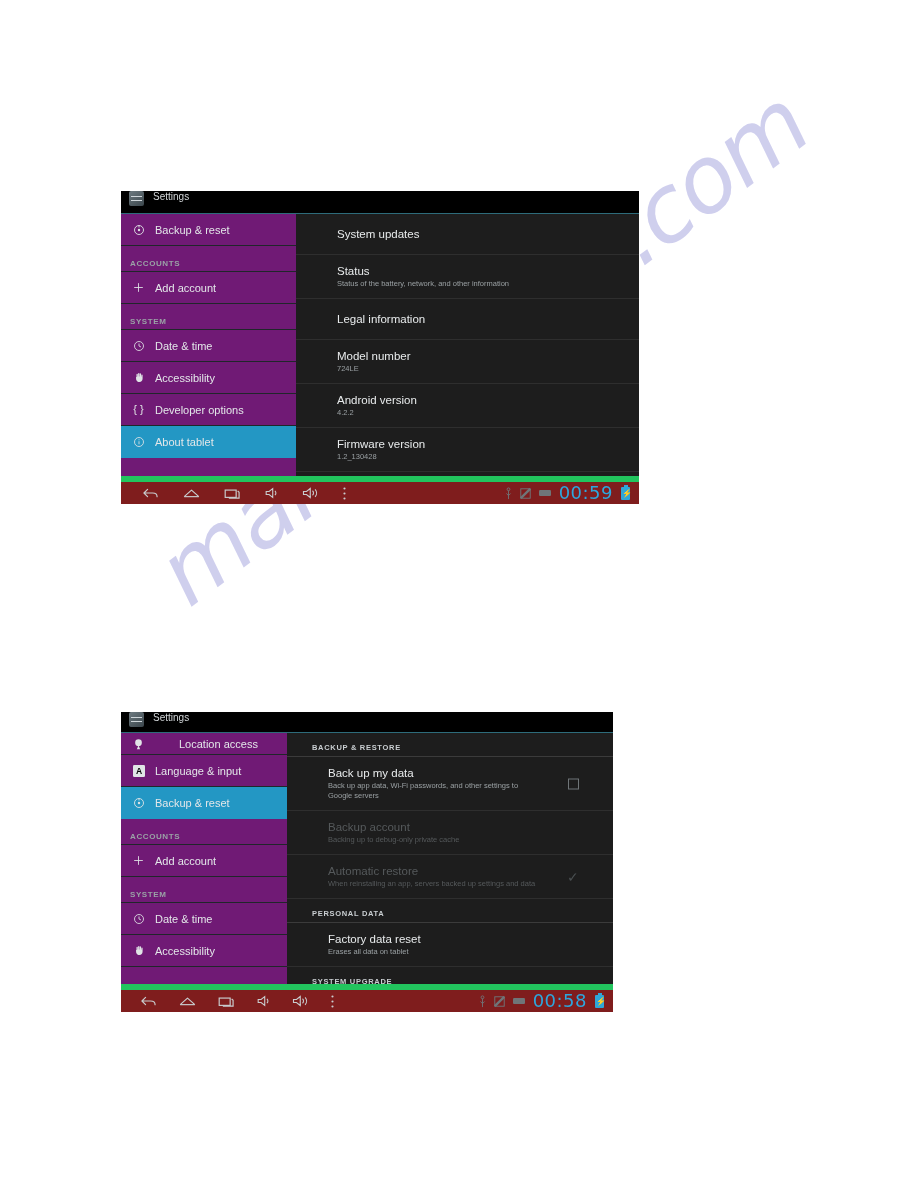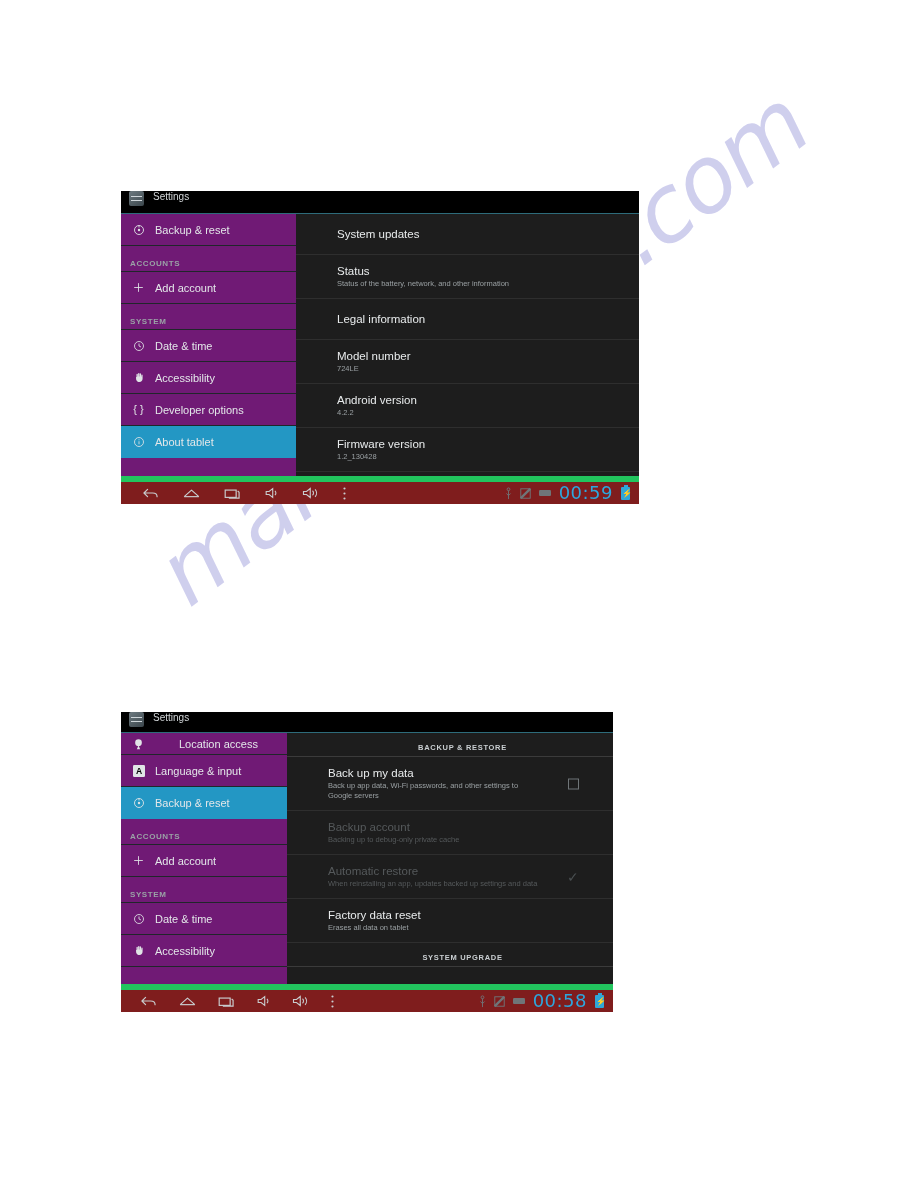--- a/index.html
+++ b/index.html
@@ -169,21 +169,20 @@
   .pref-row.dim .pref-title { color: #55595b; }
   .pref-row.dim .pref-sub   { color: #55595b; }
 
   .section-head {
     color: #c9ced1;
     font-size: 7.5px;
     font-weight: bold;
     letter-spacing: .7px;
     padding: 10px 0 4px 25px;
     border-bottom: 1px solid #3b3b3b;
-    text-align: center;
   }
 
   .checkbox {
     position: absolute;
     right: 34px;
     top: 50%;
     transform: translateY(-50%);
     width: 11px; height: 11px;
     border: 1px solid #6f7578;
     box-sizing: border-box;
@@ -524,24 +523,27 @@
         <span class="checkbox"></span>
       </div>
 
       <div class="pref-row dim">
         <div class="pref-title">Backup account</div>
         <div class="pref-sub">Backing up to debug-only private cache</div>
       </div>
 
       <div class="pref-row dim">
         <div class="pref-title">Automatic restore</div>
-        <div class="pref-sub">When reinstalling an app, updates backed up settings and data</div>
+        <div class="pref-sub">When reinstalling an app, servers backed up settings and data</div>
         <span class="checkmark">✓</span>
       </div>
 
+      <div class="section-head">
+        <span>PERSONAL DATA</span>
+      </div>
 
       <div class="pref-row">
         <div class="pref-title">Factory data reset</div>
         <div class="pref-sub">Erases all data on tablet</div>
       </div>
 
       <div class="section-head">
         <span>SYSTEM UPGRADE</span>
       </div>
     </div>

